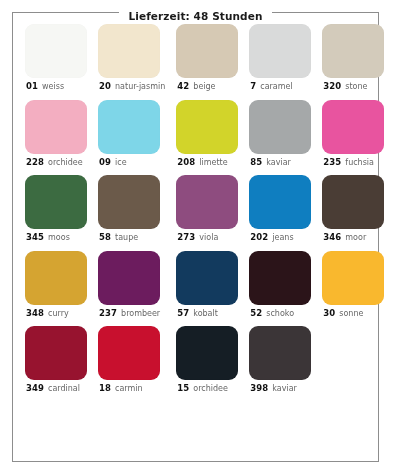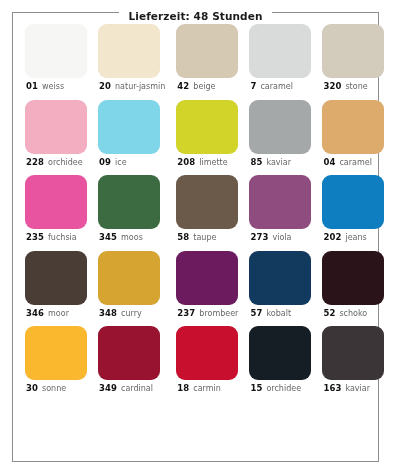--- a/index.html
+++ b/index.html
@@ -136,24 +136,20 @@
         </div>
         <div class="cell">
           <div class="swatch" style="background: rgb(210, 212, 42);"></div>
           <div class="label"><span class="code">208</span><span class="name">limette</span></div>
         </div>
         <div class="cell">
           <div class="swatch" style="background: rgb(165, 168, 169);"></div>
           <div class="label"><span class="code">85</span><span class="name">kaviar</span></div>
         </div>
         <div class="cell">
-          <div class="swatch" style="background: rgb(221, 171, 108);"></div>
-          <div class="label"><span class="code">04</span><span class="name">caramel</span></div>
-        </div>
-        <div class="cell">
           <div class="swatch" style="background: rgb(232, 84, 159);"></div>
           <div class="label"><span class="code">235</span><span class="name">fuchsia</span></div>
         </div>
         <div class="cell">
           <div class="swatch" style="background: rgb(60, 107, 65);"></div>
           <div class="label"><span class="code">345</span><span class="name">moos</span></div>
         </div>
         <div class="cell">
           <div class="swatch" style="background: rgb(107, 90, 74);"></div>
           <div class="label"><span class="code">58</span><span class="name">taupe</span></div>
@@ -197,17 +193,17 @@
         <div class="cell">
           <div class="swatch" style="background: rgb(200, 16, 46);"></div>
           <div class="label"><span class="code">18</span><span class="name">carmin</span></div>
         </div>
         <div class="cell">
           <div class="swatch" style="background: rgb(21, 30, 37);"></div>
           <div class="label"><span class="code">15</span><span class="name">orchidee</span></div>
         </div>
         <div class="cell">
           <div class="swatch" style="background: rgb(59, 53, 55);"></div>
-          <div class="label"><span class="code">163</span><span class="name">kaviar</span></div>
+          <div class="label"><span class="code">398</span><span class="name">kaviar</span></div>
         </div>
       </div>
   </div>
 </div>
 
 </body></html>

